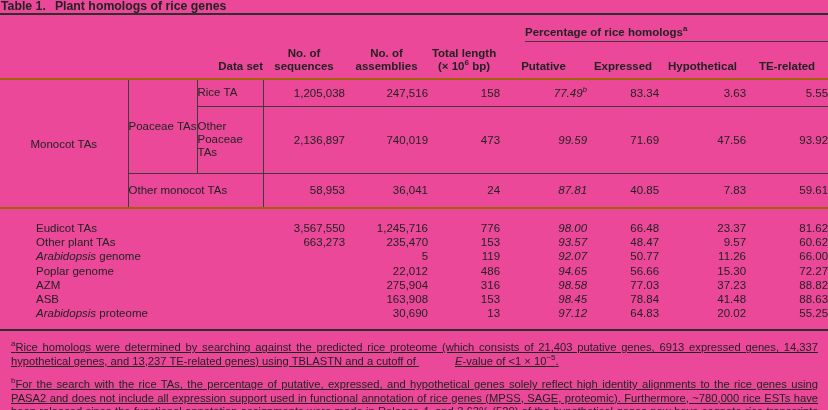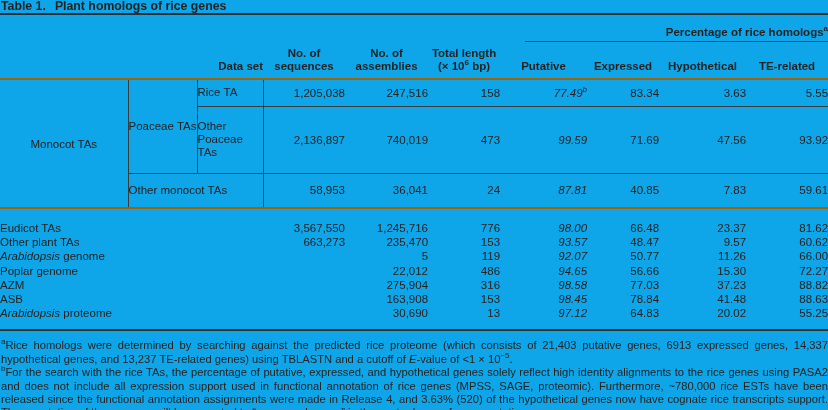--- a/index.html
+++ b/index.html
@@ -1,61 +1,61 @@
 <!DOCTYPE html>
 <html><head>
 <meta charset="utf-8">
 <style>
   html,body { margin:0; padding:0; background:#ffffff; }
   .page {
-    width:828px; height:410px; background:#0ea5e9; overflow:hidden;
+    width:828px; height:410px; background:#ec4899; overflow:hidden;
     font-family:"Liberation Sans", sans-serif; color:#232323;
     position:relative;
   }
   
   .title-row {
     height:13px; display:flex; align-items:baseline; gap:9px;
     font-size:12.3px; font-weight:bold; line-height:13px; padding-left:1px;
   }
   
   table.tbl {
     width:828px; table-layout:fixed; border-collapse:collapse;
     border-top:2px solid #2f2f2f; border-bottom:2px solid #2f2f2f;
     font-size:11.5px; color:#232323;
   }
   .tbl th { font-weight:bold; vertical-align:bottom; padding:0 0 6px 0; line-height:12.5px; font-size:11.5px; }
   .tbl td { padding:0; vertical-align:middle; }
   .dataset-th { text-align:right; padding-left:2px; }
   .ch { text-align:center; }
   .pct-th { padding:0; height:27px; vertical-align:bottom; }
-  .pct-inner { margin-left:25px; border-bottom:1px solid #3c3c3c; padding-bottom:3px; text-align:right; }
+  .pct-inner { margin-left:25px; border-bottom:1px solid #3c3c3c; padding-bottom:3px; text-align:left; }
   tr.h2 { height:31px; }
   .hb-heavy { border-bottom:2px solid #a16207; }
   .hb-light { border-bottom:1px solid #3c3c3c; }
   .vr { border-right:1px solid #3c3c3c; }
   .num { text-align:right; white-space:nowrap; }
   .n-seq { padding-right:13px; } .n-asm { padding-right:13px; }
   .n-len { padding-right:17px; } .n-put { padding-right:12px;font-style:italic; }
   .n-exp { padding-right:12px; } .n-hyp { padding-right:22px; }
   .n-te  { padding-right:21px; }
   .lab-outer { text-align:center; padding-left:2px; }
   .lab-center { line-height:13px; padding:0 6px; }
   tr.r1 { height:27px; } tr.r2 { height:67px; } tr.r3 { height:35px; }
   tr.sr td { line-height:14.2px; }
   tr.sr-first td { padding-top:12px; }
   tr.sr-last td { padding-bottom:9px; }
   .lab-plain { text-align:left; padding-left:2px; white-space:nowrap; }
-  i { font-style:italic; }
+  i { font-style:italic;padding-left:36px; }
   sup { font-size:8px; vertical-align:super; line-height:0; }
   
   .footnotes {
     margin-top:8px; font-size:11.2px; line-height:13.4px;
     text-align:justify; color:#232323; padding-left:1px;
   }
-  .footnotes p { margin:0; }
+  .footnotes p { margin:10px;text-decoration:underline; }
 </style>
 </head>
 <body>
 
 <div class="page">
 
   <div class="title-row">
       <span>Table 1.</span>
       <span>Plant homologs of rice genes</span>
     </div>

